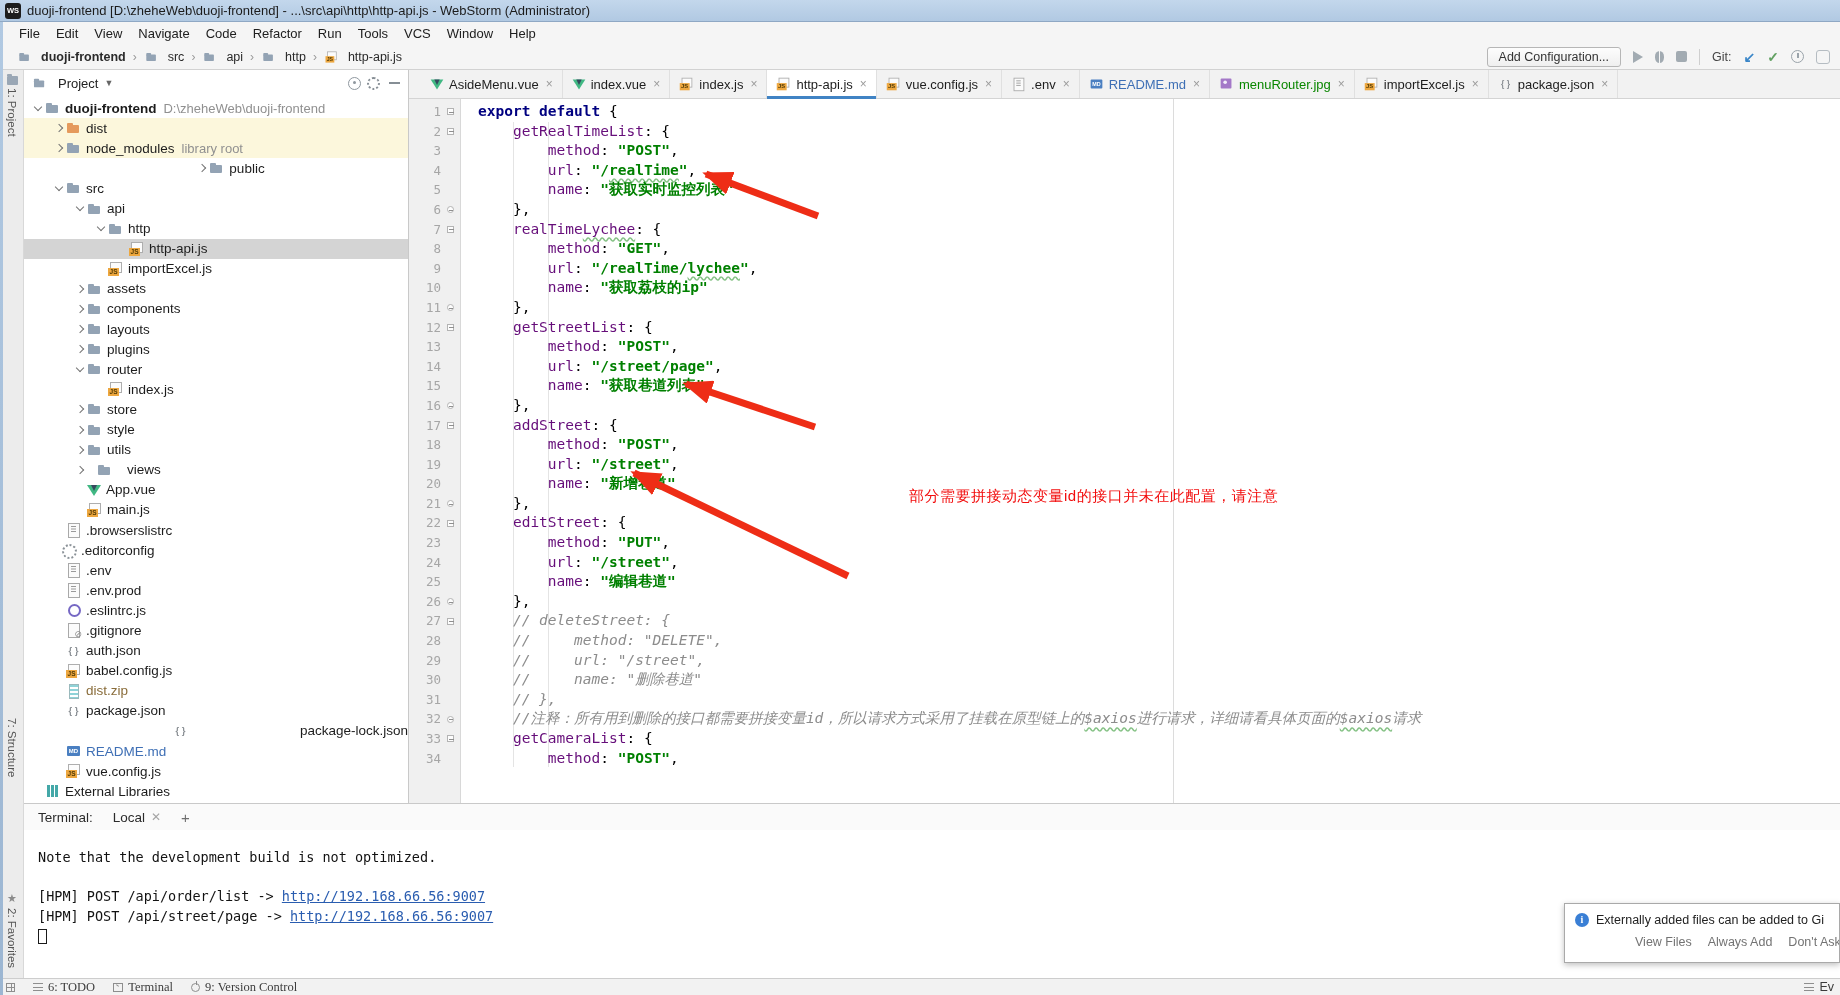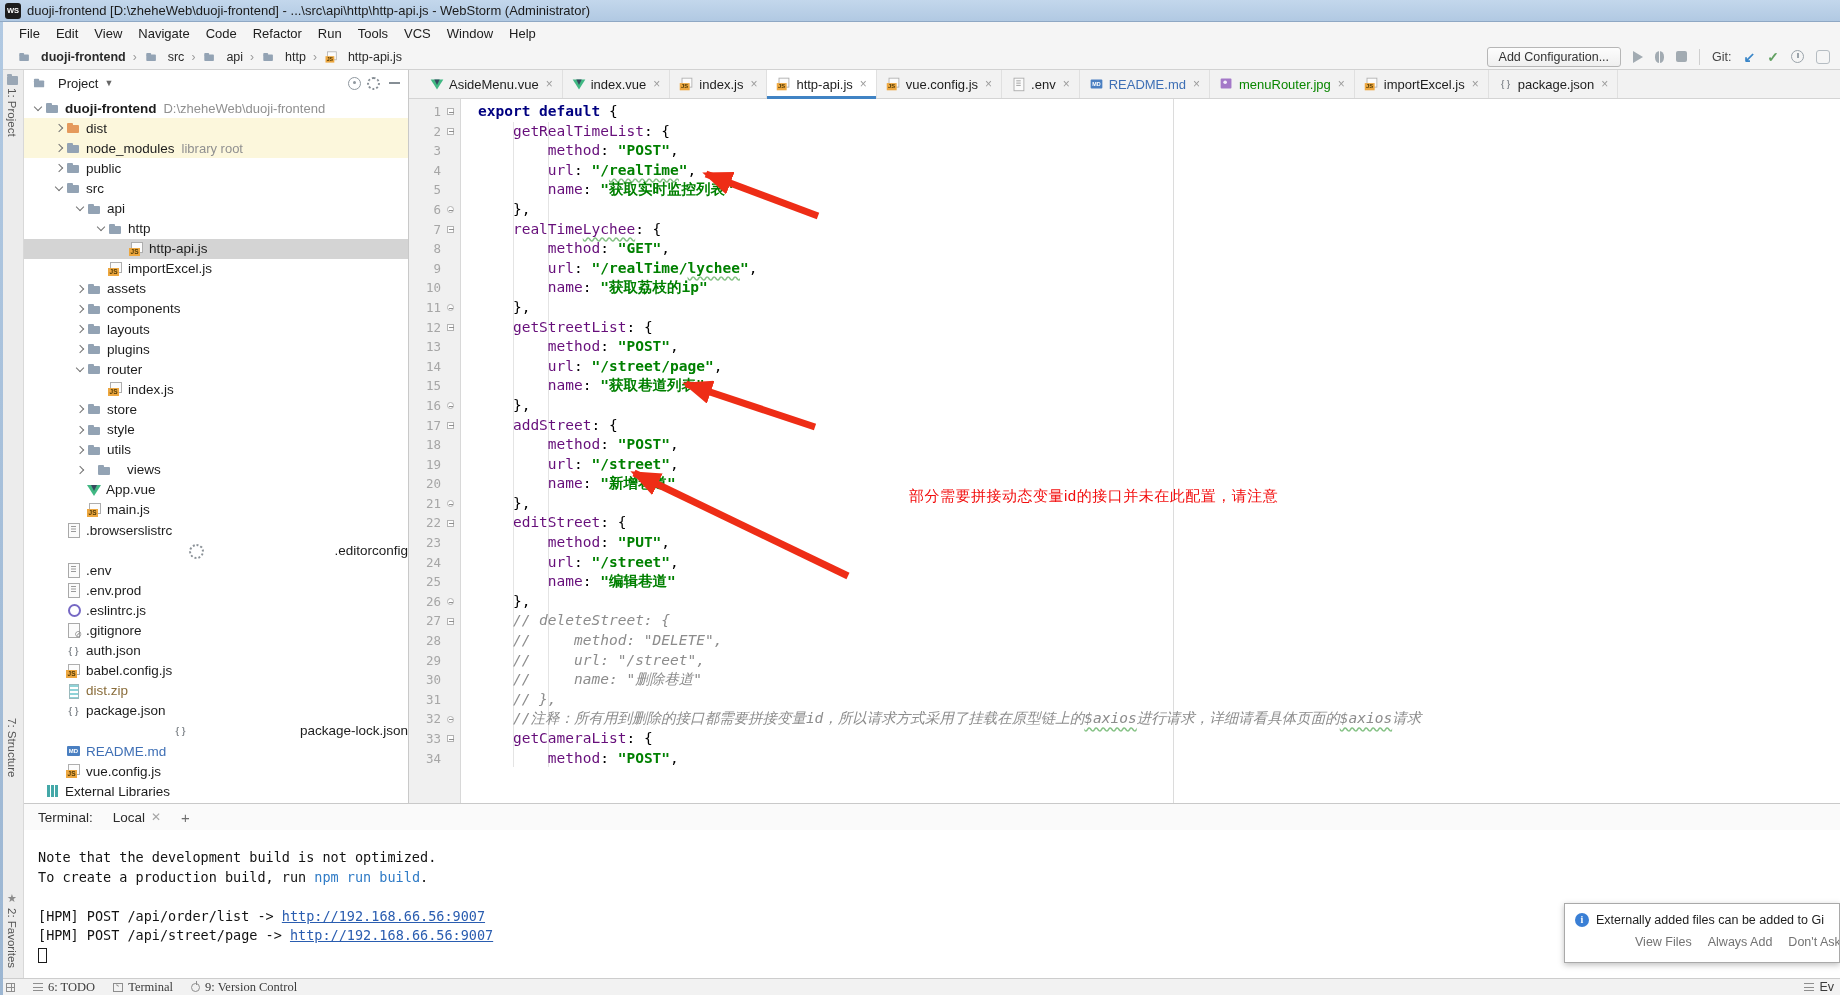--- a/index.html
+++ b/index.html
@@ -276,21 +276,21 @@
         <span class="lbl">dist</span>
       </div>
       <div class="tree-row hl" style="padding-left: 27px;">
         <span class="chev-col">
           <span class="chev c"></span>
         </span>
         <span class="ic ic-folder"></span>
         <span class="lbl">node_modules</span>
         <span class="tree-suffix">library root</span>
       </div>
-      <div class="tree-row" style="padding-left: 27px;">
+      <div class="tree-row" style="padding-left: 27px; justify-content: center;">
         <span class="chev-col">
           <span class="chev c"></span>
         </span>
         <span class="ic ic-folder"></span>
         <span class="lbl">public</span>
       </div>
       <div class="tree-row" style="padding-left: 27px;">
         <span class="chev-col">
           <span class="chev o"></span>
         </span>
@@ -397,21 +397,21 @@
       <div class="tree-row" style="padding-left: 48px;">
         <span class="chev-col"></span>
         <span class="ic ic-js"></span>
         <span class="lbl">main.js</span>
       </div>
       <div class="tree-row" style="padding-left: 27px;">
         <span class="chev-col"></span>
         <span class="ic ic-file"></span>
         <span class="lbl">.browserslistrc</span>
       </div>
-      <div class="tree-row" style="padding-left: 22px; justify-content: space-between;">
+      <div class="tree-row" style="padding-left: 22px;">
         <span class="chev-col"></span>
         <span class="ic ic-gear-file"></span>
         <span class="lbl">.editorconfig</span>
       </div>
       <div class="tree-row" style="padding-left: 27px;">
         <span class="chev-col"></span>
         <span class="ic ic-file"></span>
         <span class="lbl">.env</span>
       </div>
       <div class="tree-row" style="padding-left: 27px;">
@@ -750,21 +750,20 @@
   <div class="term-header">
     <span>Terminal:</span>
     <span class="term-tab">
       <span>Local</span>
       <span class="term-close">✕</span>
     </span>
     <span class="term-plus">+</span>
   </div>
   <div class="term-body" id="termbody">
       <div class="trow"><span class="tt">Note that the development build is not optimized.</span></div>
-      <div class="trow"><span class="tt">To create a production build, run </span><span class="tcmd">npm run build</span><span class="tt">.</span></div>
       <div class="trow"></div>
       <div class="trow"><span class="tt">[HPM] POST /api/order/list -&gt; </span><span class="tlink">http://192.168.66.56:9007</span></div>
       <div class="trow"><span class="tt">[HPM] POST /api/street/page -&gt; </span><span class="tlink">http://192.168.66.56:9007</span></div>
       <div class="trow"><span class="cursor-box"></span></div>
     </div>
 </div>
 
 <div class="statusbar" id="statusbar">
     <div class="sb-item">
       <span class="sb-grid"></span>

